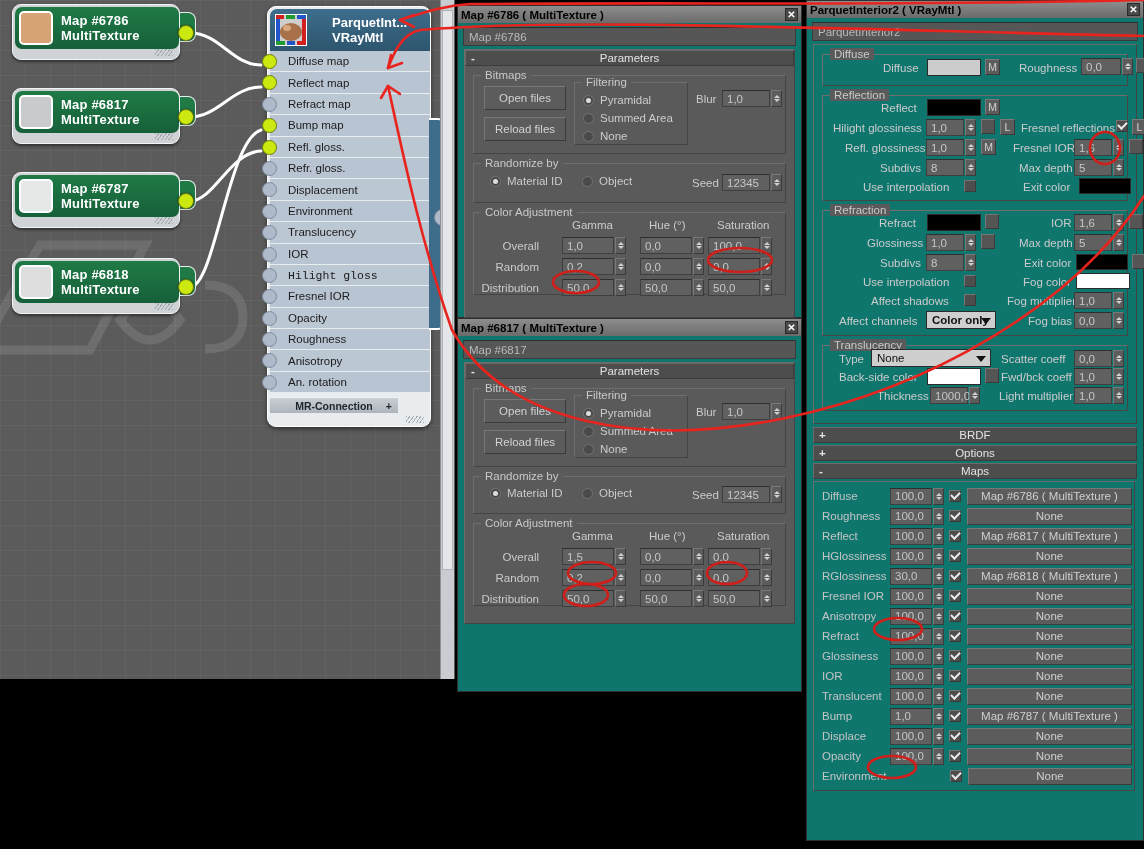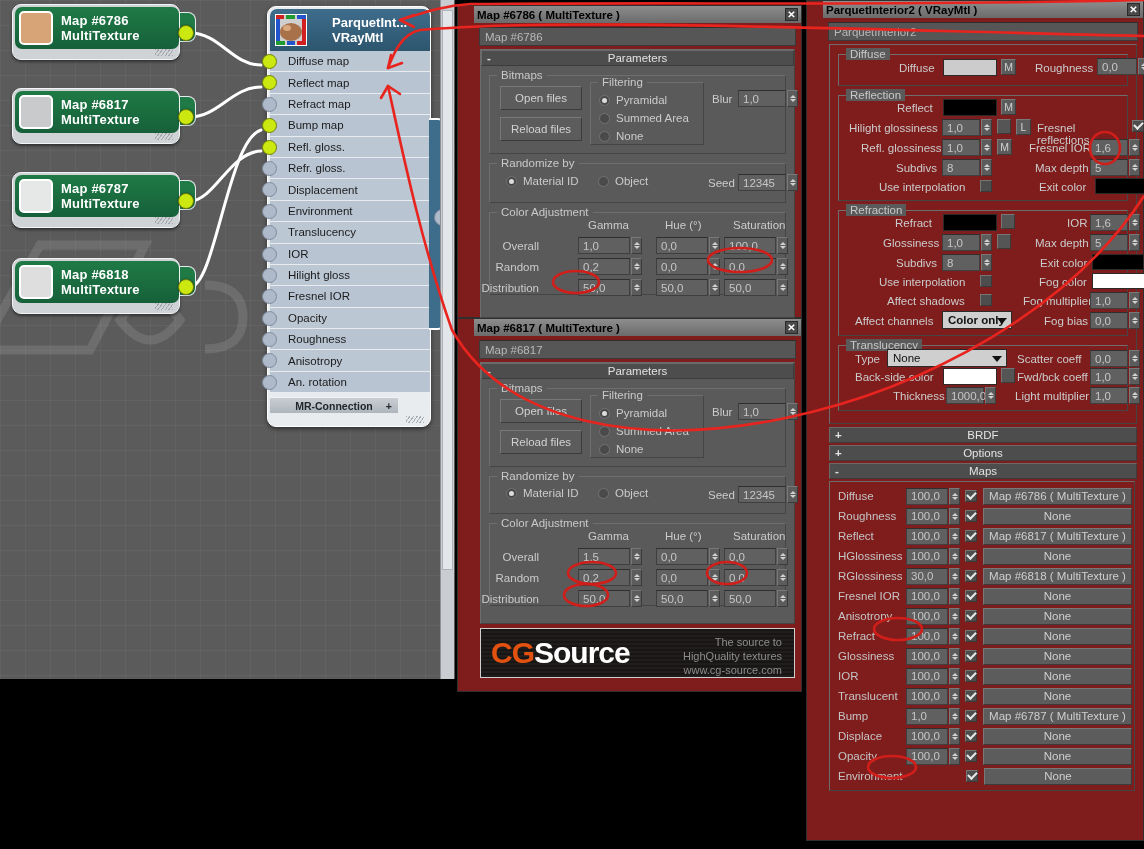--- a/index.html
+++ b/index.html
@@ -104,21 +104,21 @@
   #mtl-out-tab {
     position: absolute; left: 429px; top: 118px; width: 18px; height: 212px;
     border-radius: 0 9px 9px 0; background: #3e6d8c; border: 2px solid #ffffff; border-left: none;
   }
   #mtl-out-dot {
     position: absolute; left: 434px; top: 209px; width: 17px; height: 17px;
     border-radius: 50%; background: #aeb9c9; border: 1px solid #7e8b9c;
   }
 
   
-  .maxwin { position: absolute; background: #7f1d1d; border: 1px solid #2f2f2f; padding-left: 16px; }
+  .maxwin { position: absolute; background: #0f766e; border: 1px solid #2f2f2f; }
   .maxwin-title {
     height: 17px; background: linear-gradient(#8d8d8d, #6b6b6b);
     display: flex; align-items: center; padding: 0 3px;
     font-size: 11.5px; font-weight: bold; color: #000; white-space: nowrap;
   }
   .maxwin-title .ttl { flex: 1; }
   .close-btn {
     width: 13px; height: 13px; background: #4a4a4a; border: 1px solid #2a2a2a;
     color: #fff; font-size: 10px; line-height: 11px; text-align: center; font-weight: bold;
     cursor: pointer;
@@ -364,21 +364,21 @@
             <span>Environment</span>
           </div>
           <div class="mtl-row" style="position: relative;">
             <span class="in-socket" style="top:3px"></span>
             <span>Translucency</span>
           </div>
           <div class="mtl-row" style="position: relative;">
             <span class="in-socket" style="top:3px"></span>
             <span>IOR</span>
           </div>
-          <div class="mtl-row" style="position: relative;">
+          <div class="mtl-row" style="position: relative; font-family: Liberation Mono, monospace;">
             <span class="in-socket" style="top:3px"></span>
             <span>Hilight gloss</span>
           </div>
           <div class="mtl-row" style="position: relative;">
             <span class="in-socket" style="top:3px"></span>
             <span>Fresnel IOR</span>
           </div>
           <div class="mtl-row" style="position: relative;">
             <span class="in-socket" style="top:3px"></span>
             <span>Opacity</span>
@@ -698,30 +698,20 @@
                 <div class="spinner">
                   <i class="spin-up"></i>
                   <i class="spin-dn"></i>
                 </div>
               </div>
             </div>
           </div>
       </div>
     </div>
 
-    <div class="cgbanner">
-      <div style="position:absolute;left:10px;top:8px;font-size:30px;font-weight:bold;letter-spacing:-1px;line-height:32px;">
-        <span style="color:#e2510f;">CG</span><span style="color:#ffffff;">Source</span>
-      </div>
-      <div style="position:absolute;right:12px;top:6px;text-align:right;color:#8d8d8d;font-size:11px;line-height:14px;">
-        <div>The source to</div>
-        <div>HighQuality textures</div>
-        <div>www.cg-source.com</div>
-      </div>
-    </div>
   </div>
 
   <div class="maxwin" id="right-panel">
     <div class="maxwin-title">
       <span class="ttl">ParquetInterior2  ( VRayMtl )</span>
       <span class="close-btn">✕</span>
     </div>
     <div class="namefield">ParquetInterior2</div>
 
     <div style="margin:0 6px;border:1px solid #6c6c6c;border-right-color:#444;border-bottom-color:#444;padding-bottom:4px;">

